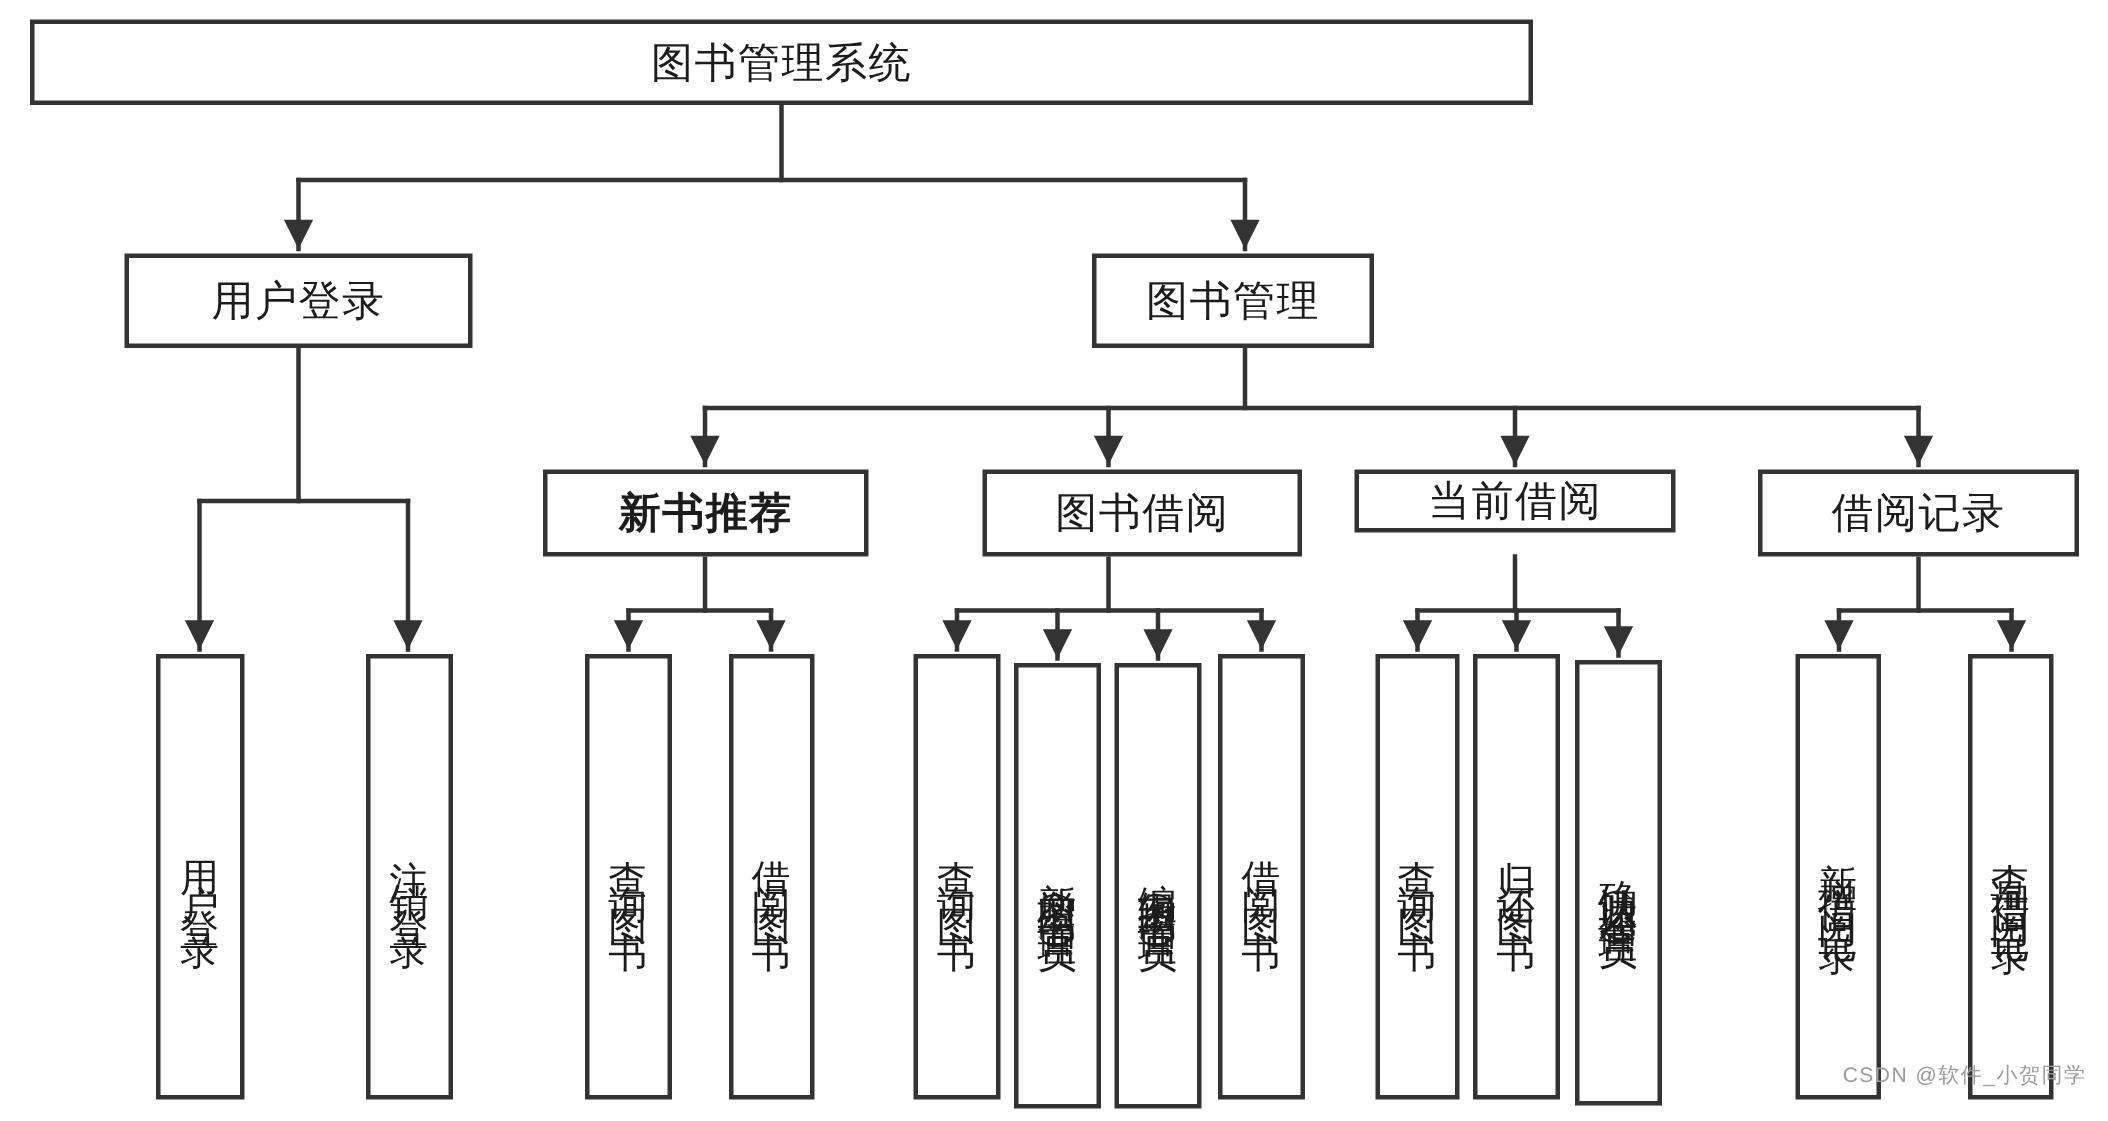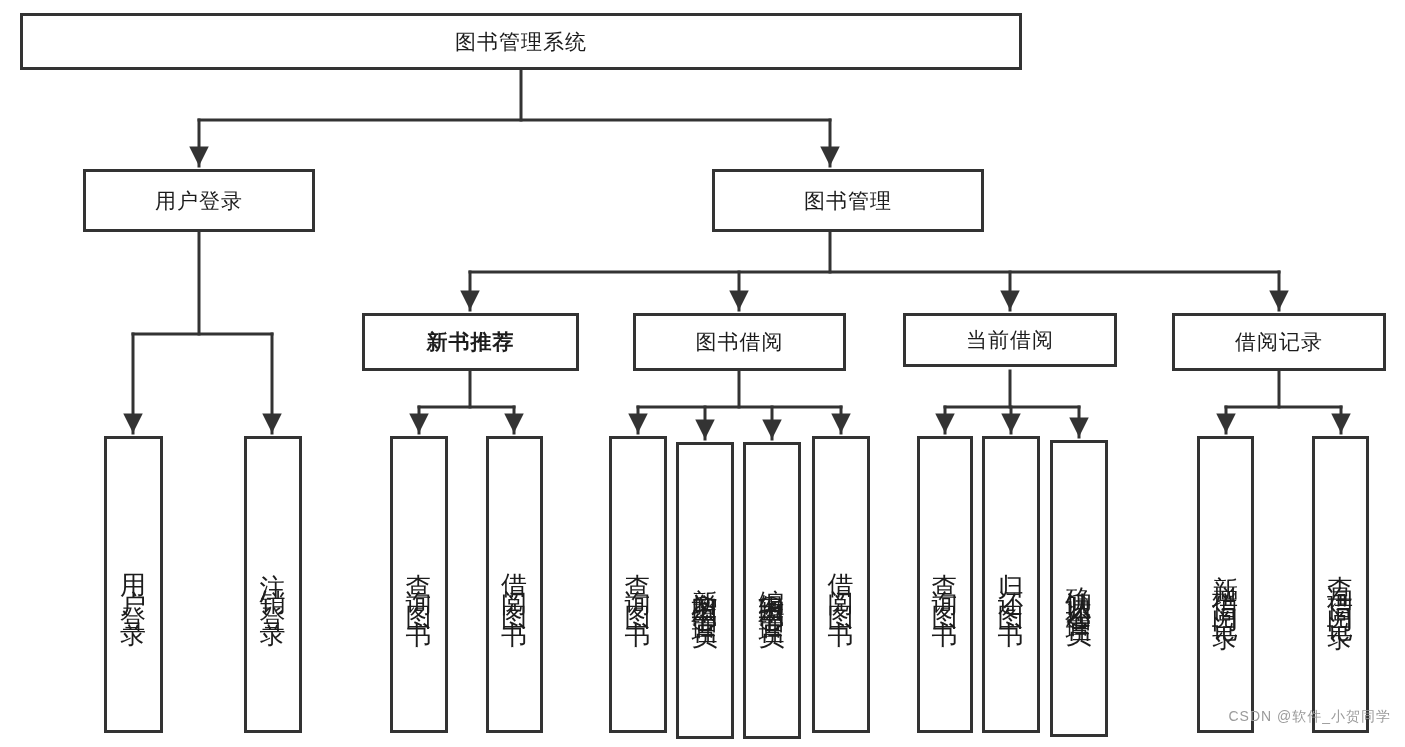--- a/index.html
+++ b/index.html
@@ -13,21 +13,21 @@
   #wires{position:absolute;left:0;top:0;width:1405px;height:747px;pointer-events:none;}
   #wires path{stroke:var(--line,#333);stroke-width:3;fill:none;stroke-linecap:square;}
   #wires marker path{fill:var(--line,#333);stroke:none;}
   .box{
     position:absolute;box-sizing:border-box;
     border:3px solid var(--line,#333);
     background:var(--box_bg,#fff);
     display:flex;align-items:center;justify-content:center;
   }
   .hlabel{
-    font-size:21px;color:var(--text,#1c1c1c);
+    font-size:28px;color:var(--text,#1c1c1c);
     letter-spacing:1px;white-space:nowrap;
   }
   .vbox .vlabel{
     writing-mode:vertical-rl;
     font-size:26px;color:var(--text,#1c1c1c);
     line-height:1;white-space:nowrap;
   }
   .v4 .vlabel{letter-spacing:16px;}
   .v6 .vlabel{letter-spacing:10px;}
   .v9 .vlabel{letter-spacing:5px;}
@@ -90,31 +90,31 @@
     <path d="M1341,407 V433" marker-end="url(#arw)"></path>
   </svg>
 
   <div class="box" style="left:20px;top:13px;width:1002px;height:57px;">
     <span class="hlabel">图书管理系统</span>
   </div>
 
   <div class="box" style="left:83px;top:169px;width:232px;height:63px;">
     <span class="hlabel">用户登录</span>
   </div>
-  <div class="box" style="left:712px;top:169px;width:272px;height:63px;">
+  <div class="box" style="left:728px;top:169px;width:188px;height:63px;">
     <span class="hlabel">图书管理</span>
   </div>
 
   <div class="box" style="left:362px;top:313px;width:217px;height:58px;font-weight:bold;">
     <span class="hlabel">新书推荐</span>
   </div>
-  <div class="box" style="left:633px;top:313px;width:213px;height:58px;justify-content:center;">
+  <div class="box" style="left:655px;top:313px;width:213px;height:58px;justify-content:center;">
     <span class="hlabel">图书借阅</span>
   </div>
-  <div class="box" style="left:903px;top:313px;width:214px;height:54px;">
+  <div class="box" style="left:903px;top:313px;width:214px;height:42px;">
     <span class="hlabel">当前借阅</span>
   </div>
   <div class="box" style="left:1172px;top:313px;width:214px;height:58px;">
     <span class="hlabel">借阅记录</span>
   </div>
 
   <div class="box vbox v4" style="left:104px;top:436px;width:59px;height:297px;">
     <span class="vlabel">用户登录</span>
   </div>
   <div class="box vbox v4" style="left:244px;top:436px;width:58px;height:297px;">

